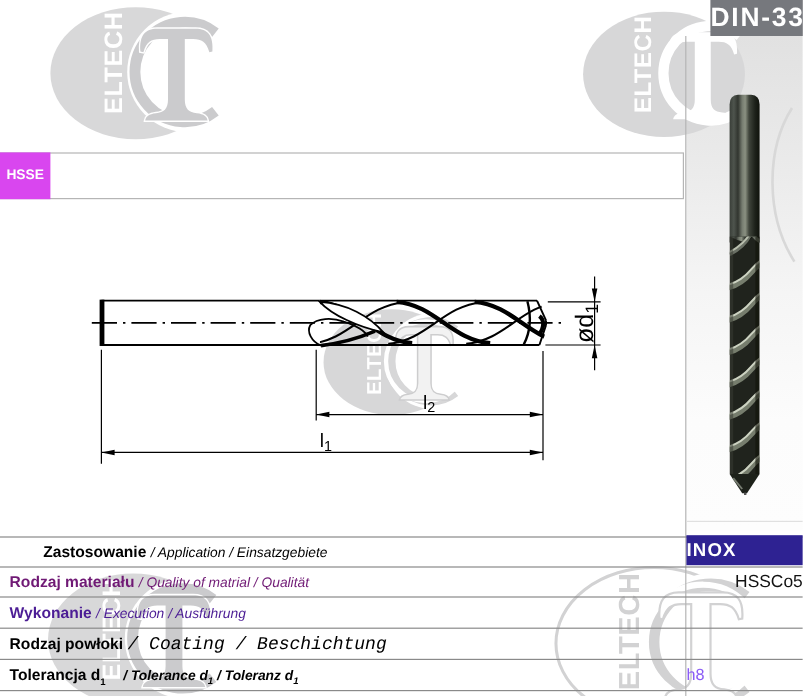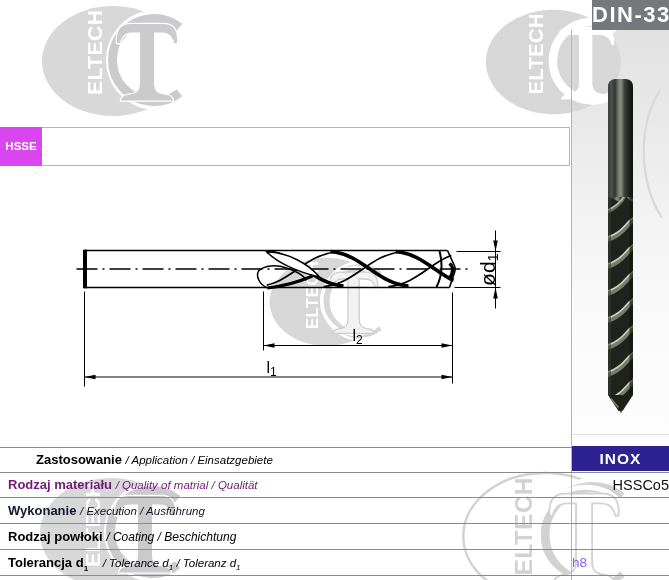--- a/index.html
+++ b/index.html
@@ -197,23 +197,23 @@
 <div class="abs" style="left:0;top:472px;width:669px;height:1px;background:#8a8a8a;"></div>
 <div class="abs" style="left:0;top:497px;width:669px;height:1px;background:#8a8a8a;"></div>
 <div class="abs" style="left:0;top:523px;width:669px;height:1px;background:#8a8a8a;"></div>
 <div class="abs" style="left:0;top:549px;width:669px;height:1px;background:#8a8a8a;"></div>
 <div class="abs" style="left:0;top:575px;width:669px;height:1px;background:#8a8a8a;"></div>
 
 <div class="abs" style="left:8px;top:452px;font-size:13px;font-weight:bold;color:#000;margin-left:28px;">Zastosowanie <span style="font-weight:normal;font-style:italic;font-size:11.5px;">/ Application / Einsatzgebiete</span></div>
 
 <div class="abs" style="left:8px;top:477px;font-size:13px;font-weight:bold;color:#701a75;">Rodzaj materiału <span style="font-weight:normal;font-style:italic;font-size:11.5px;">/ Quality of matrial / Qualität</span></div>
 
-<div class="abs" style="left:8px;top:503px;font-size:13px;font-weight:bold;color:#0f172a;">Wykonanie <span style="font-weight:normal;font-style:italic;font-size:11.5px;">/ Execution / Ausführung</span></div>
-
-<div class="abs" style="left:8px;top:529px;font-size:13px;font-weight:bold;color:#000;">Rodzaj powłoki <span style="font-weight:normal;font-style:italic;font-size:12px;">/ Coating / Beschichtung</span></div>
-
-<div class="abs" style="left:8px;top:555px;font-size:13px;font-weight:bold;color:#000;">Tolerancja d<sub style="font-size:8px;">1</sub> <span style="font-weight:normal;font-style:italic;font-size:11.5px;padding-left:11px;">/ Tolerance d<sub style="font-size:8px;">1</sub> / Toleranz d<sub style="font-size:8px;">1</sub></span></div>
-
-<div class="abs" style="left:572px;top:446px;width:97px;height:25px;background:#2e2292;color:#ffffff;font-weight:bold;font-size:15.5px;text-align:center;line-height:25px;letter-spacing:1px;">INOX</div>
+<div class="abs" style="left:8px;top:503px;font-size:13px;font-weight:bold;color:#4c1d95;">Wykonanie <span style="font-weight:normal;font-style:italic;font-size:11.5px;">/ Execution / Ausführung</span></div>
+
+<div class="abs" style="left:8px;top:529px;font-size:13px;font-weight:bold;color:#000;">Rodzaj powłoki <span style="font-weight:normal;font-style:italic;font-size:15px;font-family:Liberation Mono, monospace;">/ Coating / Beschichtung</span></div>
+
+<div class="abs" style="left:8px;top:555px;font-size:13px;font-weight:bold;color:#000;">Tolerancja d<sub style="font-size:8px;">1</sub> <span style="font-weight:bold;font-style:italic;font-size:11.5px;padding-left:11px;">/ Tolerance d<sub style="font-size:8px;">1</sub> / Toleranz d<sub style="font-size:8px;">1</sub></span></div>
+
+<div class="abs" style="left:572px;top:446px;width:97px;height:25px;background:#2e2292;color:#ffffff;font-weight:bold;font-size:15.5px;line-height:25px;letter-spacing:1px;">INOX</div>
 
 <div class="abs" style="left:572px;top:477px;width:97px;font-size:14.5px;color:#111;text-align:right;">HSSCo5</div>
 
 <div class="abs" style="left:572px;top:555px;width:97px;font-size:13.5px;color:#8b5cf6;text-align:left;">h8</div>
 
 </body></html>

